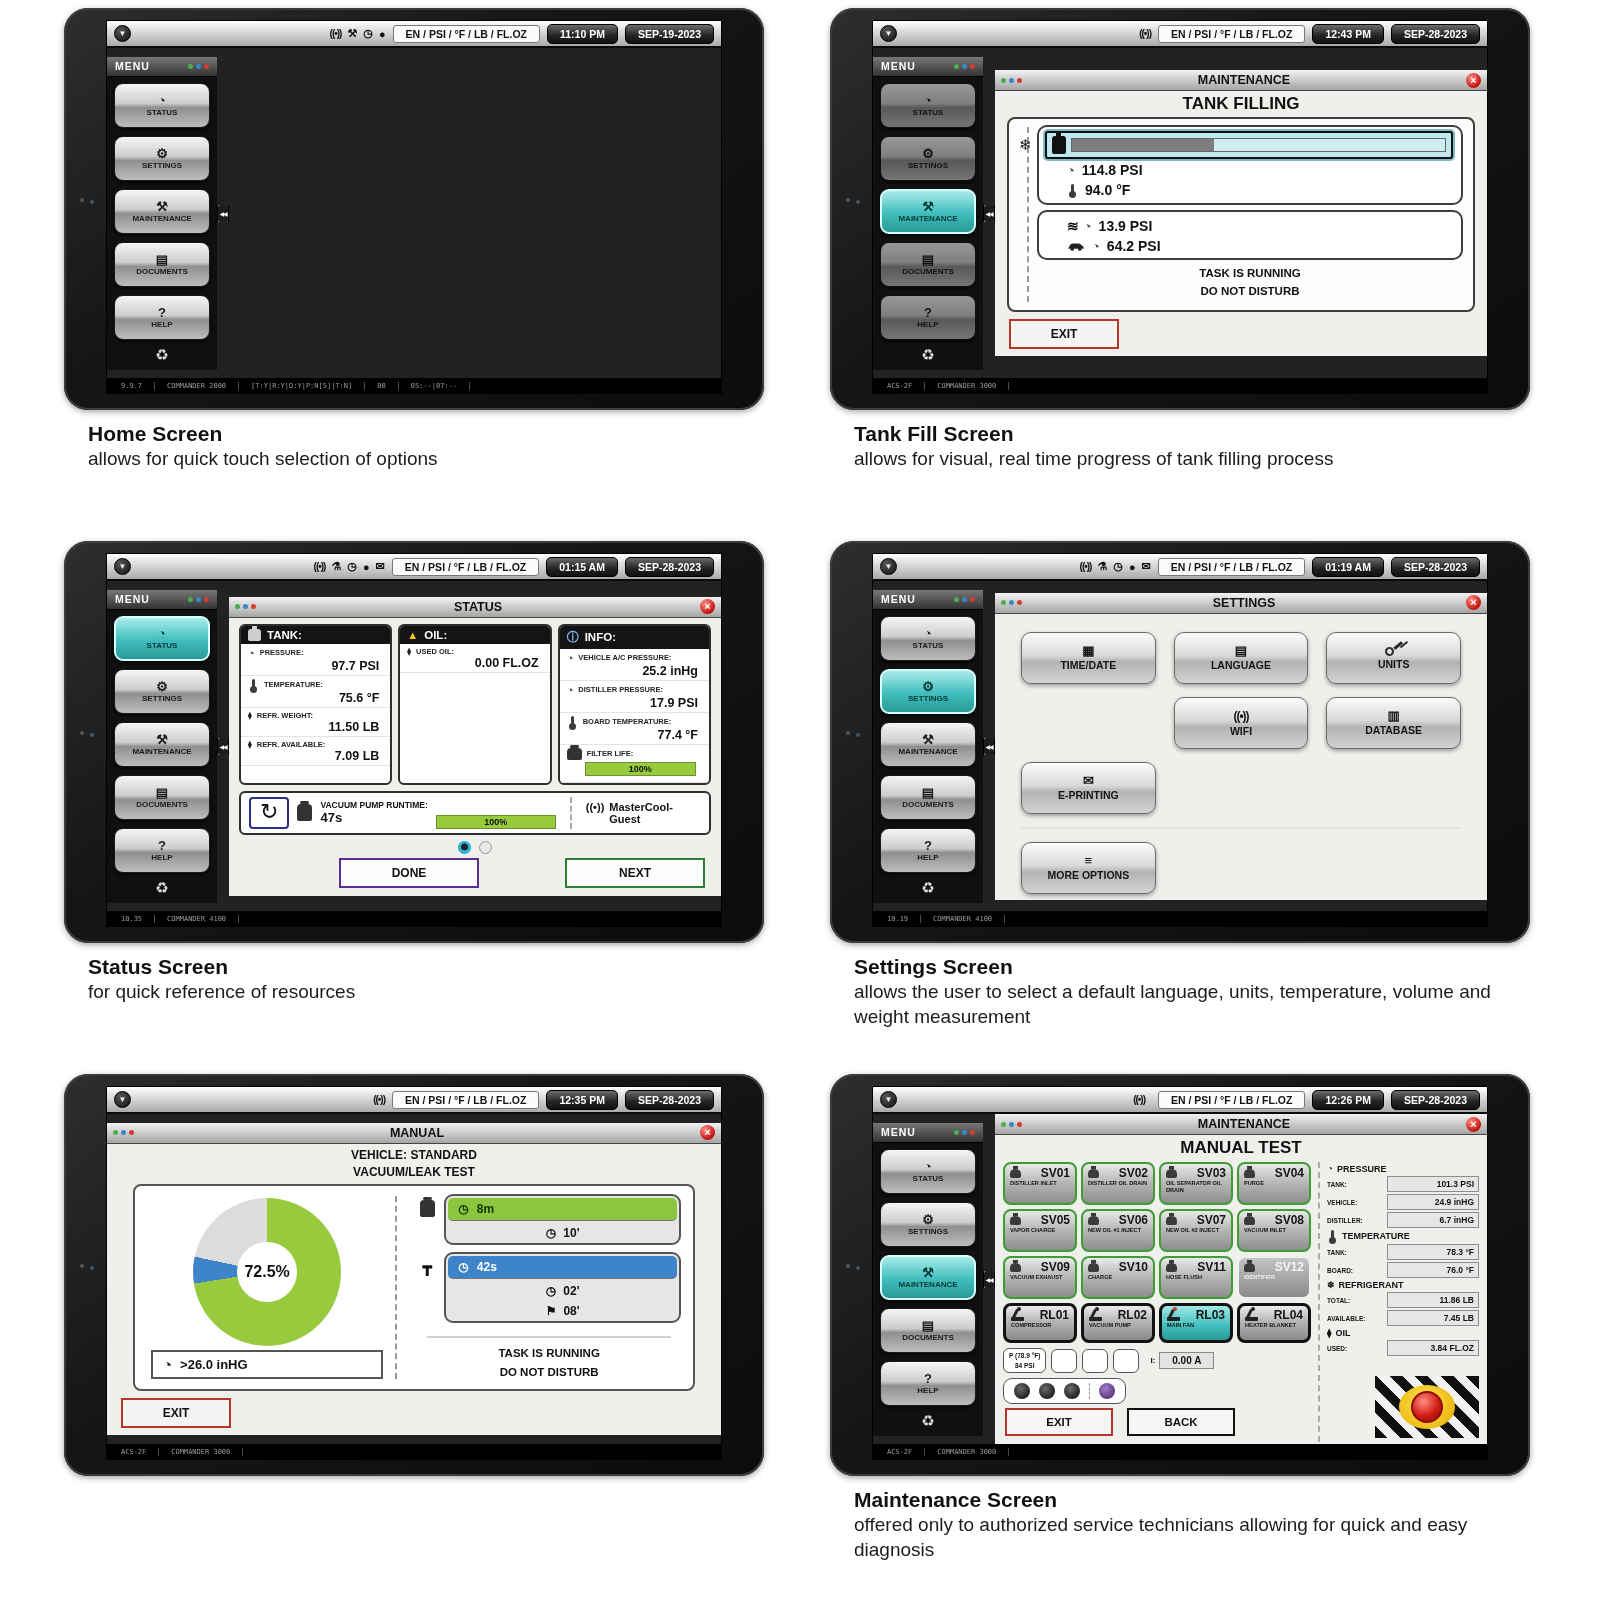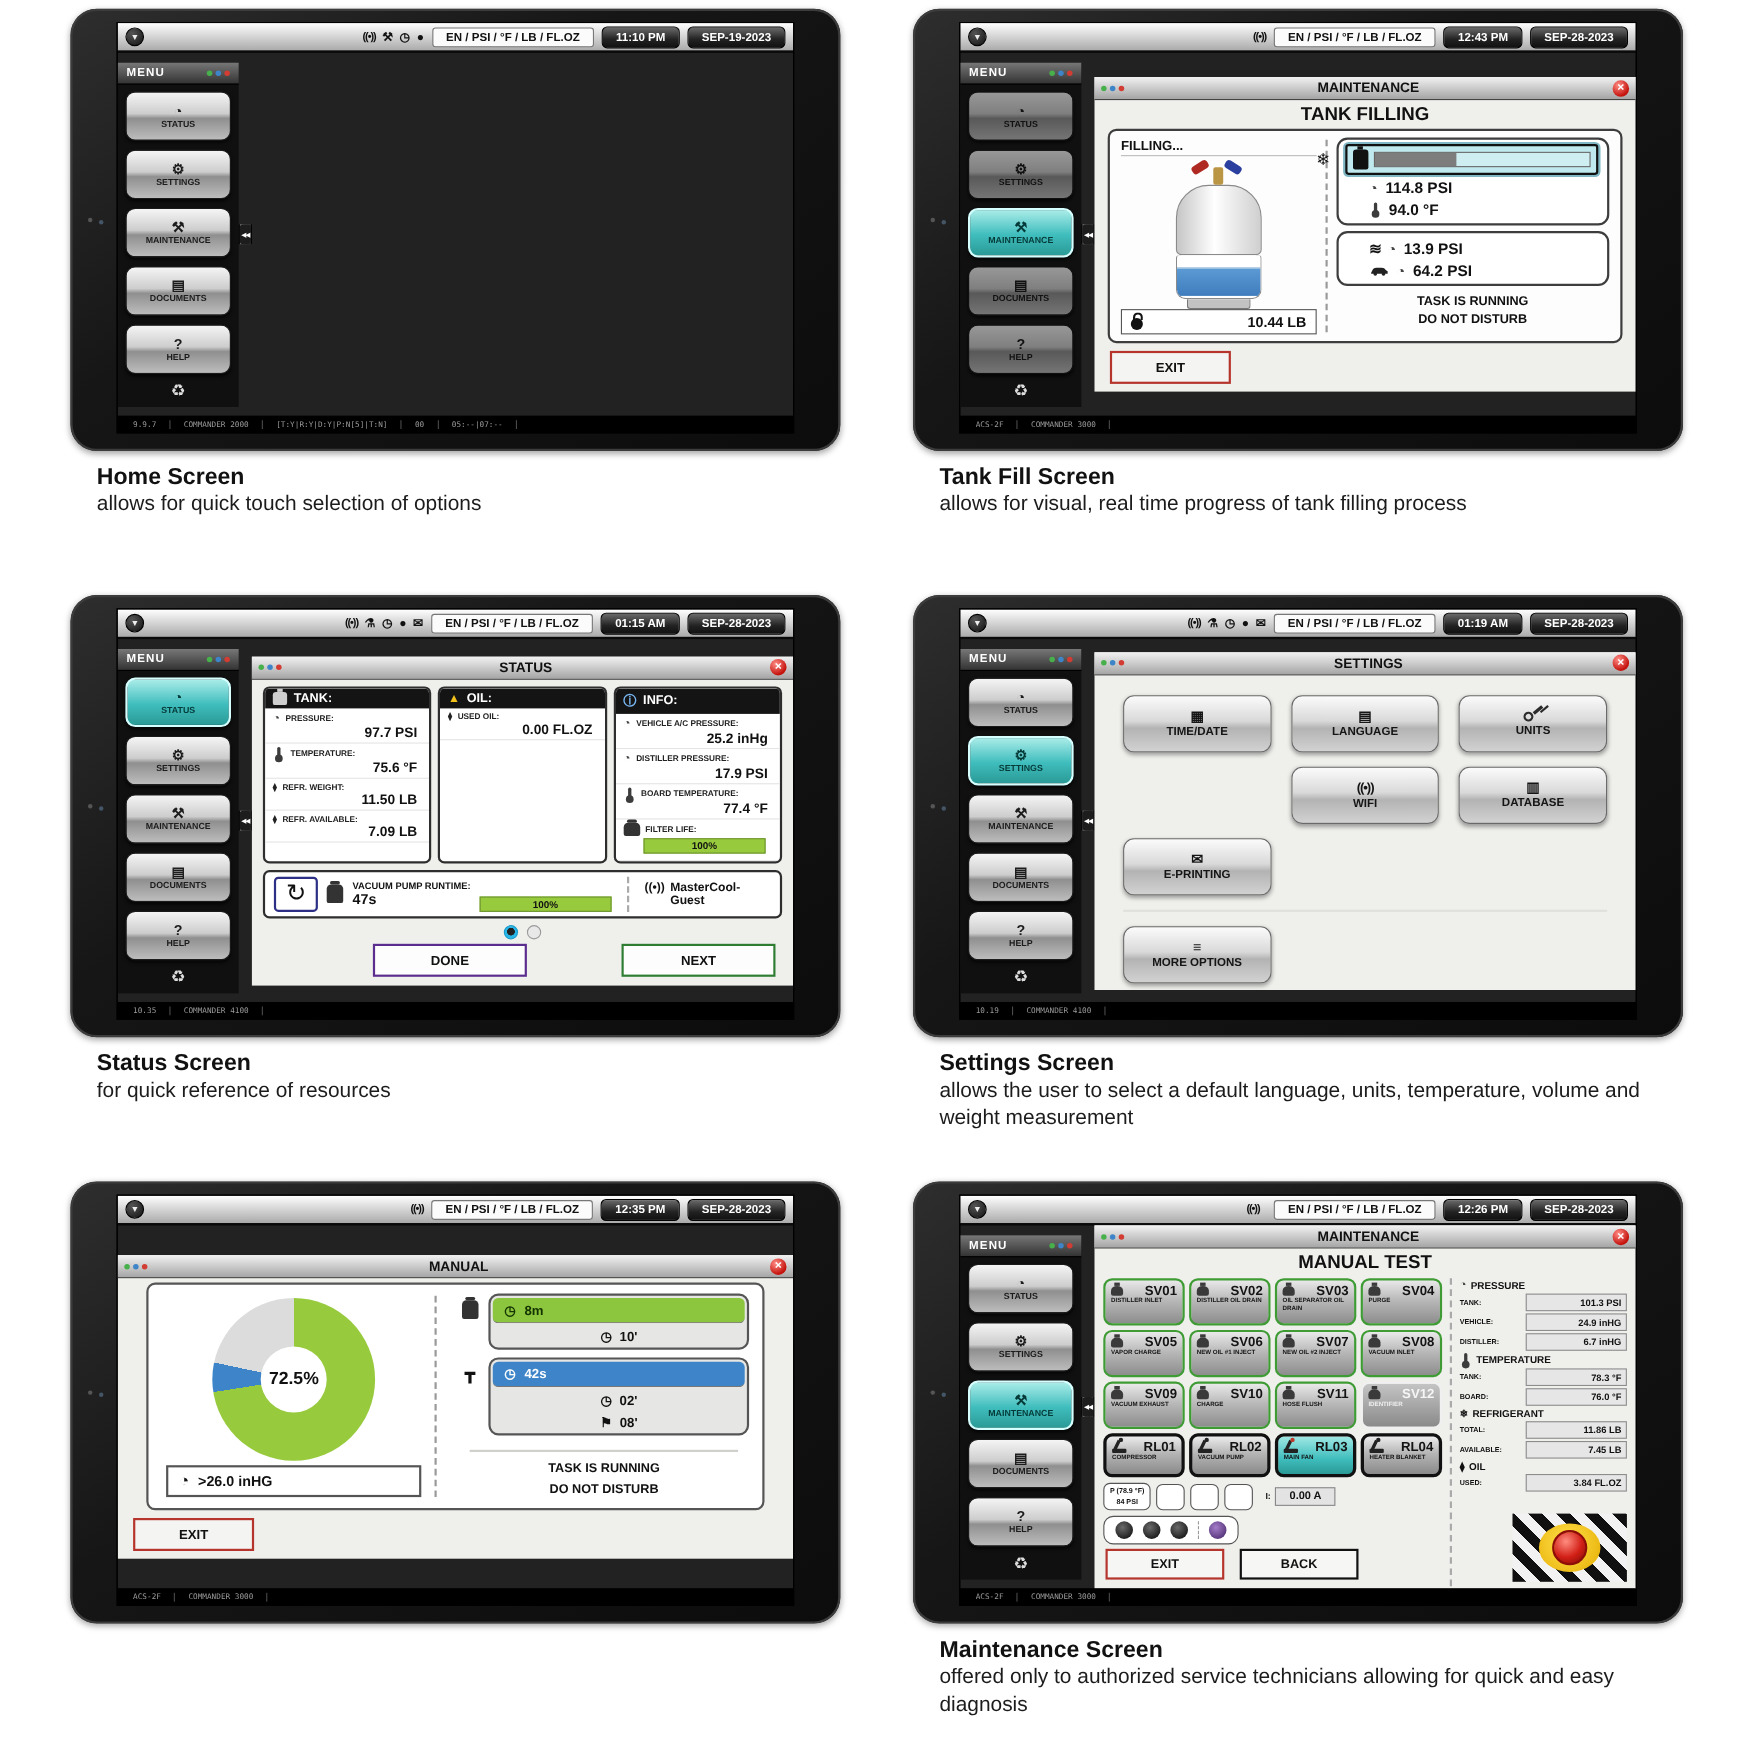--- a/index.html
+++ b/index.html
@@ -350,38 +350,20 @@
               <span class="tdots">
                   <i class="d g"></i>
                   <i class="d b"></i>
                   <i class="d r"></i>
                 </span>
               <span class="wintitle">MAINTENANCE</span>
               <span class="closex">×</span>
             </div>
             <div class="subhead">TANK FILLING</div>
             <div class="tf-panel">
-              <div class="tf-left">
-                <div class="filling">FILLING...</div>
-                <div class="bottle">
-                  <div class="bvalves">
-                      <i class="vr"></i>
-                      <i class="vb"></i>
-                    </div>
-                  <div class="btop"></div>
-                  <div class="bbot">
-                      <div class="bliq"></div>
-                    </div>
-                  <div class="bbase"></div>
-                </div>
-                <div class="weightbox">
-                  <span class="wic"></span>
-                  <b>10.44 LB</b>
-                </div>
-              </div>
               <div class="vdash"></div>
               <div class="tf-right">
                 <div class="tf-gauges1">
                   <div class="progrow">
                     <span class="snow">❄</span>
                     <div class="progouter">
                       <span class="jugmini"></span>
                       <div class="progbar">
                           <div class="progfill"></div>
                         </div>
@@ -741,20 +723,24 @@
           <div class="winarea">
             <div class="titlebar">
               <span class="tdots">
                   <i class="d g"></i>
                   <i class="d b"></i>
                   <i class="d r"></i>
                 </span>
               <span class="wintitle">MANUAL</span>
               <span class="closex">×</span>
             </div>
+            <div class="vc-head">
+              <div>VEHICLE: STANDARD</div>
+              <div>VACUUM/LEAK TEST</div>
+            </div>
             <div class="vc-panel">
               <div class="vc-left">
                 <div class="donut">
                   <span class="dtext">72.5%</span>
                 </div>
                 <div class="gaugebox">
                   <span class="ga">◔</span>
                   <span>&gt;26.0 inHG</span>
                 </div>
               </div>

